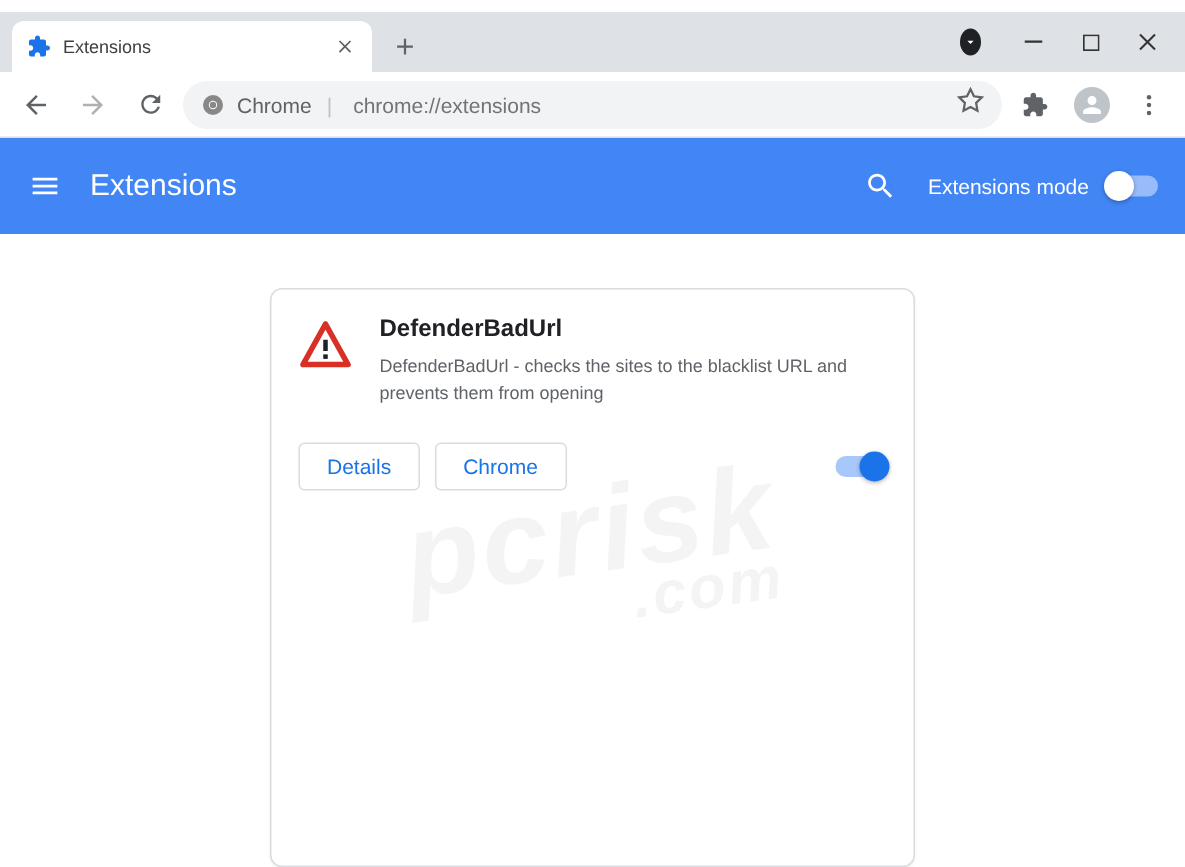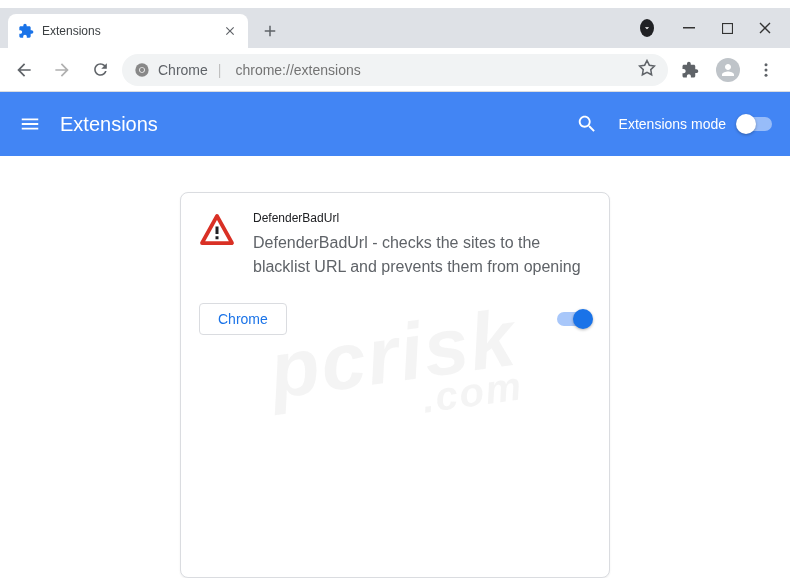--- a/index.html
+++ b/index.html
@@ -42,22 +42,22 @@
 .dev-toggle { width:34px; height:14px; background:rgba(255,255,255,0.45); border-radius:10px; position:relative; cursor:pointer; }
 .dev-toggle::after { content:''; position:absolute; left:-2px; top:-3px; width:20px; height:20px; background:#fff; border-radius:50%; box-shadow:0 1px 3px rgba(0,0,0,0.3); }
 
 
 .content { background:#fff; height:calc(578px - 8px - 40px - 44px - 64px); padding-top:36px; display:flex; justify-content:center; position:relative; }
 
 
 .card { width:430px; background:#fff; border:1px solid #dadce0; border-radius:8px; padding:18px; box-shadow:0 1px 2px rgba(60,64,67,0.08); }
 .card-top { display:flex; gap:18px; margin-bottom:24px; }
 .warn-icon { width:36px; height:36px; flex-shrink:0; margin-top:2px; }
-.ext-name { font-size:12px; color:#202124; font-weight:400; margin-bottom:6px; }
-.ext-desc { font-size:16px; color:#5f6368; line-height:1.5; }
+.ext-name { font-size:16px; color:#202124; font-weight:700; margin-bottom:6px; }
+.ext-desc { font-size:12px; color:#5f6368; line-height:1.5; }
 .card-bottom { display:flex; align-items:center; gap:10px; }
 .card-btn { height:32px; padding:0 18px; border:1px solid #dadce0; background:#fff; border-radius:4px; color:#1a73e8; font-size:14px; cursor:pointer; }
 .spacer { flex:1; }
 .ext-toggle { width:34px; height:14px; background:#a8c7fa; border-radius:10px; position:relative; cursor:pointer; }
 .ext-toggle::after { content:''; position:absolute; right:-2px; top:-3px; width:20px; height:20px; background:#1a73e8; border-radius:50%; box-shadow:0 1px 3px rgba(0,0,0,0.3); }
 
 
 .watermark { position:absolute; top:50%; left:50%; transform:translate(-50%,-50%) rotate(-8deg); font-size:80px; font-weight:700; color:rgba(120,120,120,0.08); font-style:italic; pointer-events:none; letter-spacing:2px; white-space:nowrap; }
 .watermark .sub { font-size:40px; display:block; text-align:right; margin-top:-20px; }
 </style>
@@ -191,18 +191,19 @@
             <rect x="11" y="9" width="2" height="5" fill="#202124"></rect>
             <rect x="11" y="15.5" width="2" height="2" fill="#202124"></rect>
           </svg>
       </div>
       <div>
         <div class="ext-name">DefenderBadUrl</div>
         <div class="ext-desc">DefenderBadUrl - checks the sites to the blacklist URL and prevents them from opening</div>
       </div>
     </div>
     <div class="card-bottom">
+      <button class="card-btn">Details</button>
       <button class="card-btn">Chrome</button>
       <div class="spacer"></div>
       <div class="ext-toggle"></div>
     </div>
   </div>
 </div>
 
 </body></html>

